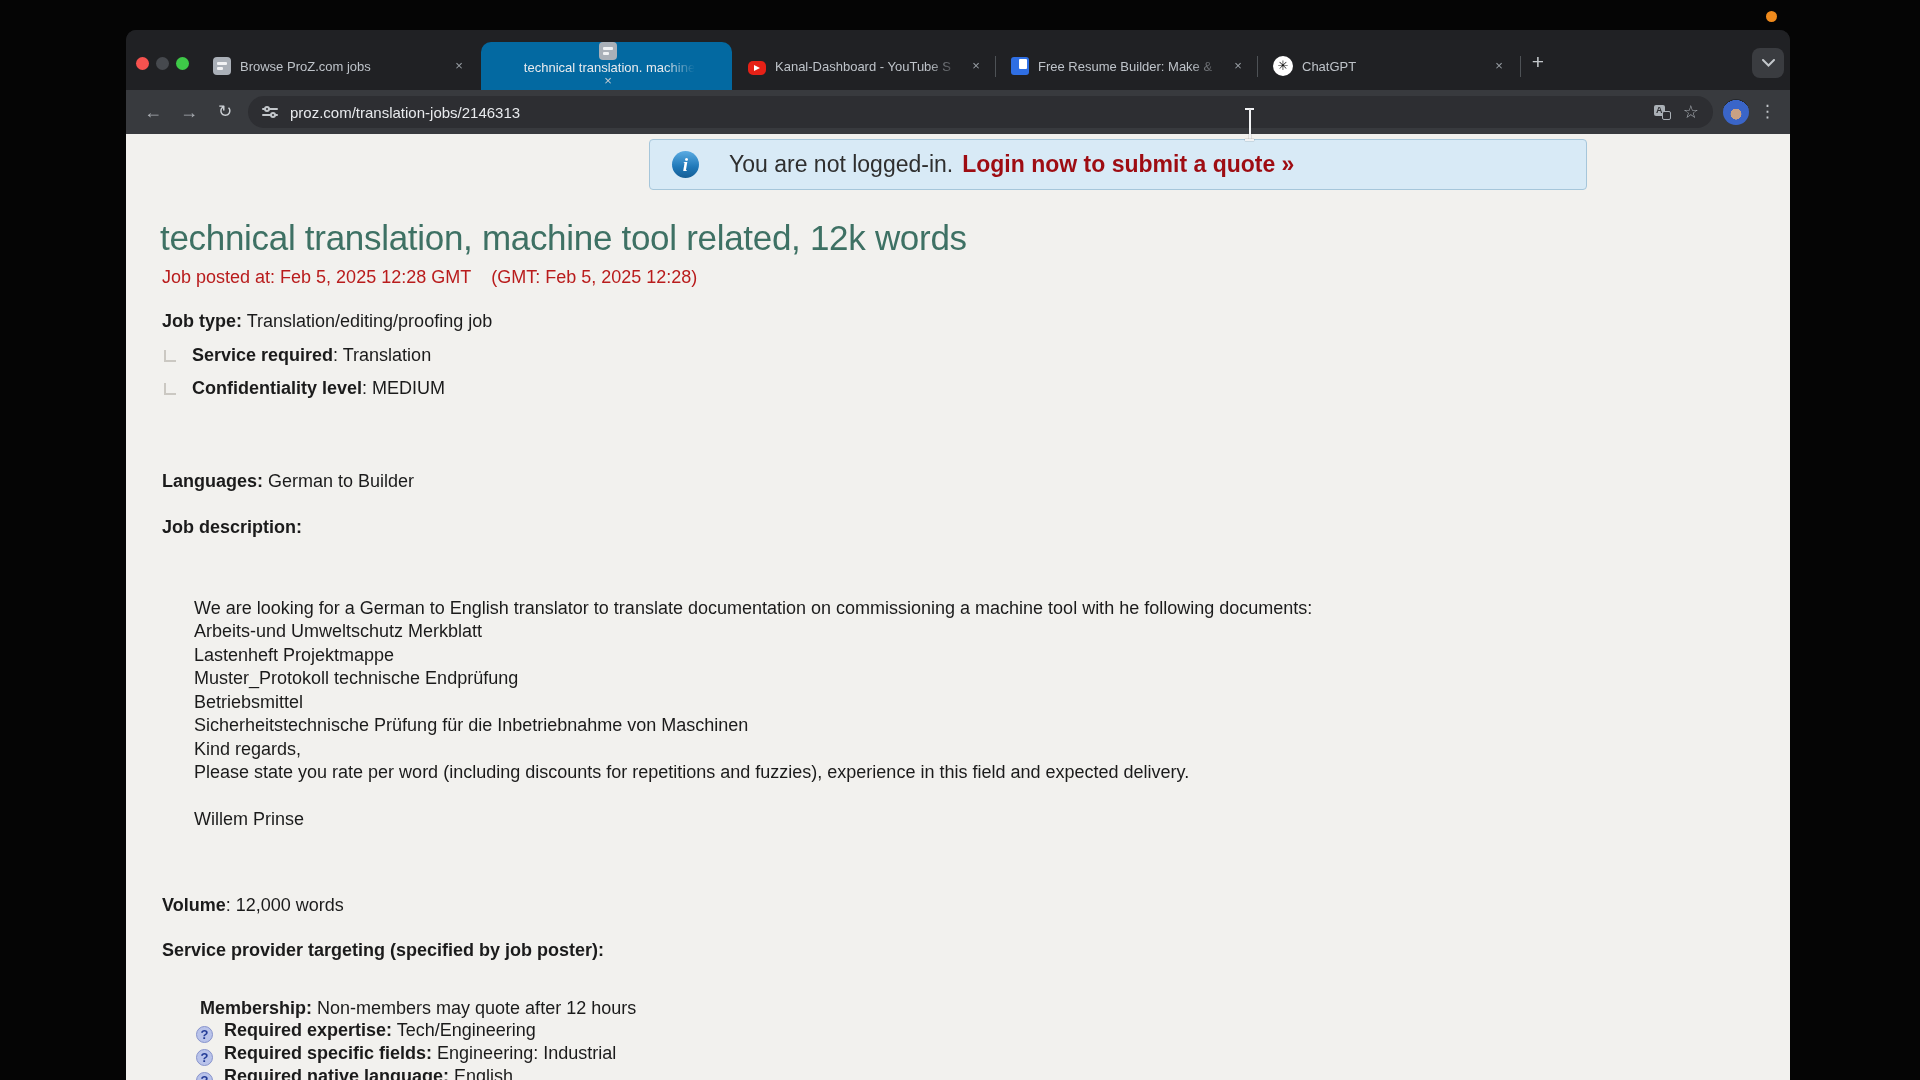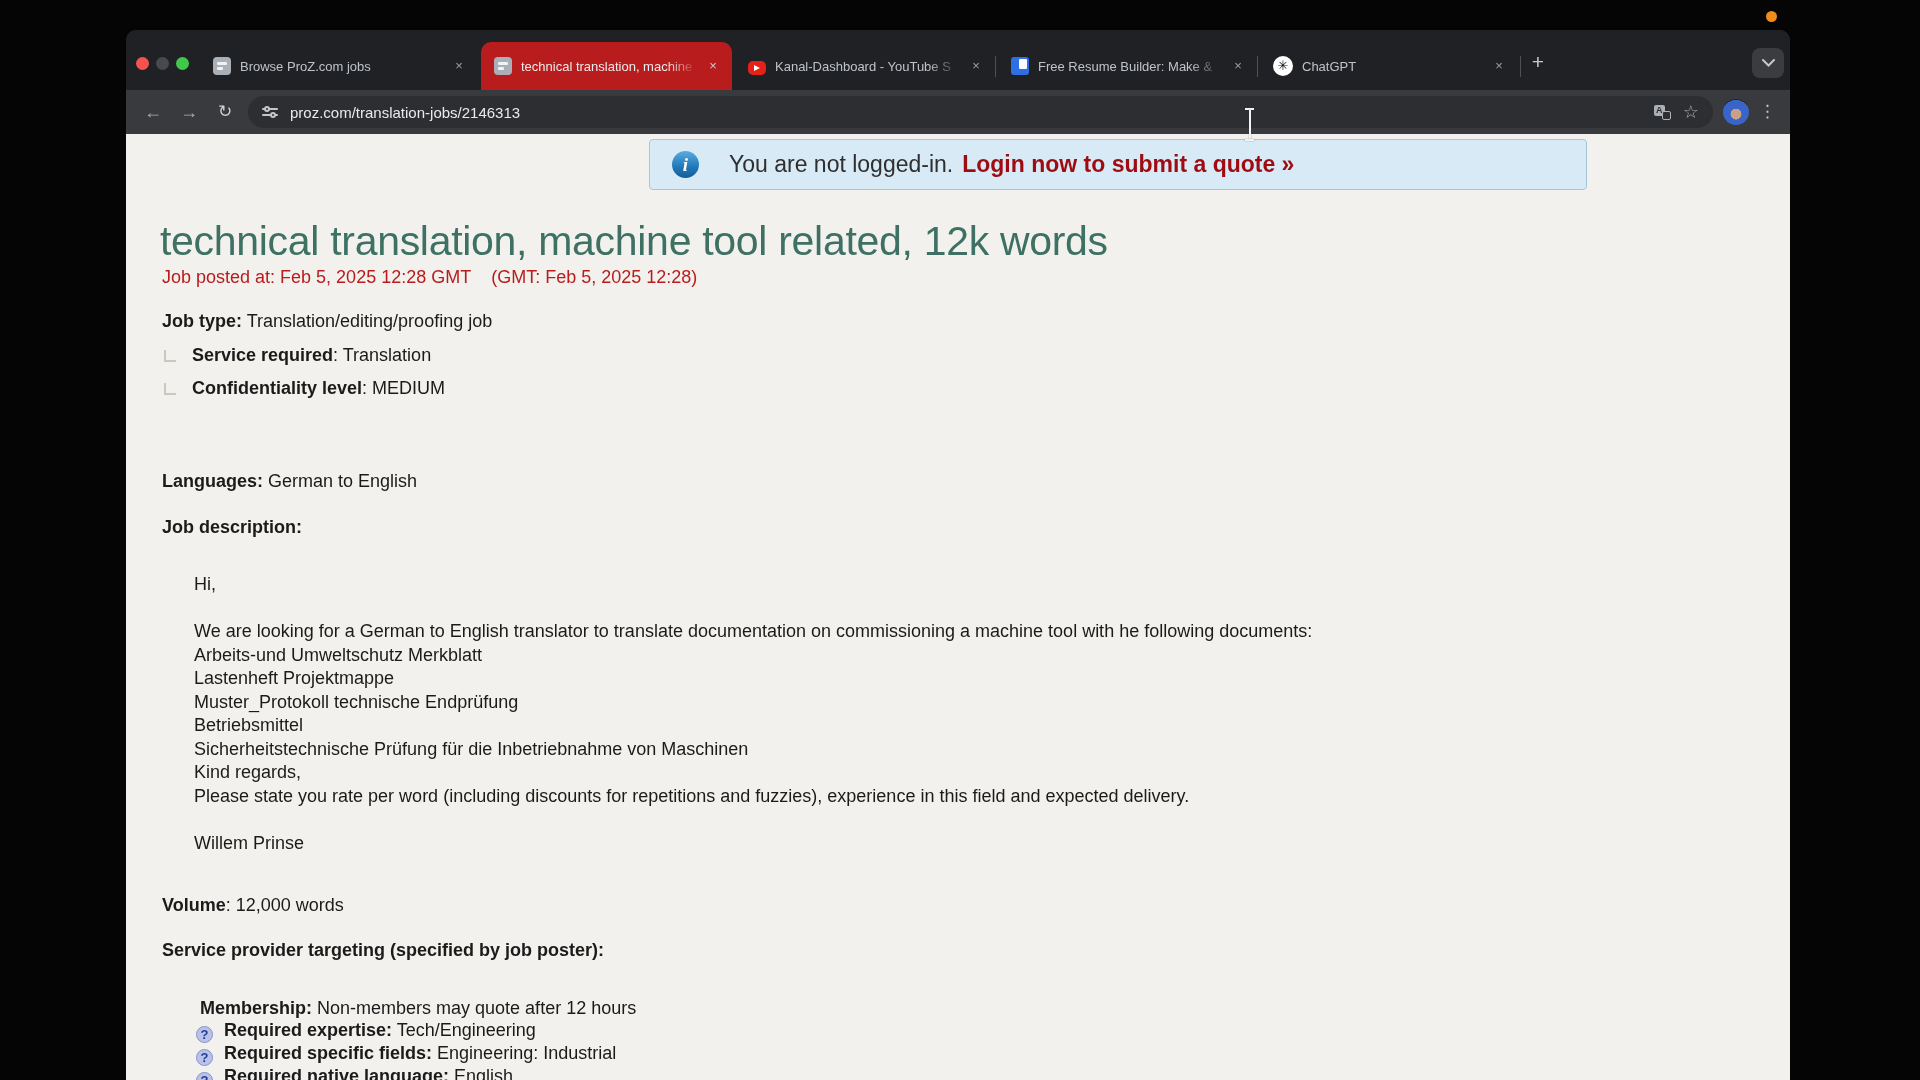--- a/index.html
+++ b/index.html
@@ -11,21 +11,21 @@
 
   
   .window { position:absolute; left:126px; top:30px; width:1664px; height:1050px;
             border-radius:10px 10px 0 0; overflow:hidden; background:#202124; }
 
   
   .tabstrip { position:absolute; left:0; top:0; width:100%; height:60px; background:#202124; }
   .light { position:absolute; top:27px; width:13px; height:13px; border-radius:50%; }
   .tab { position:absolute; top:12px; height:48px; display:flex; align-items:center;
          padding:0 10px 0 13px; color:#bec3c9; font-size:13px; }
-  .tab.active { background:#b91c1c; border-radius:10px 10px 0 0; color:#e9ebee; }
+  .tab.active { background:#0369a1; border-radius:10px 10px 0 0; color:#e9ebee;flex-direction:column; }
   .tab-label { flex:1; overflow:hidden; white-space:nowrap; margin:0 6px 0 9px;
                -webkit-mask-image:linear-gradient(90deg,#000 82%,transparent);
                mask-image:linear-gradient(90deg,#000 82%,transparent); }
   .tab-close { width:18px; height:18px; line-height:18px; text-align:center; border-radius:4px;
                color:#9aa0a6; font-size:13px; flex:0 0 auto; }
   .tab.active .tab-close { color:#c9cdd2; }
   .tab-sep { position:absolute; top:26px; width:1px; height:21px; background:#4e5256; }
   .fav { width:18px; height:18px; flex:0 0 auto; position:relative; }
   .fav-proz { background:#aab0b8; border-radius:4px; }
   .fav-proz:before { content:""; position:absolute; left:4px; top:5px; width:10px; height:3px; background:#f1f2f4; border-radius:1px; }
@@ -78,21 +78,21 @@
 
   .banner { left:523px; top:5px; width:938px; height:51px; background:#d8eaf6;
             border:1px solid #a6c6da; border-radius:4px; display:flex; align-items:center; padding-left:22px; }
   .info-badge { width:27px; height:27px; border-radius:50%; flex:0 0 auto;
                 background:linear-gradient(180deg,#5aabe2 0%,#1f78b8 60%,#155e95 100%);
                 color:#fff; text-align:center; line-height:27px;
                 font-family:"Liberation Serif", serif; font-style:italic; font-weight:bold; font-size:19px; }
   .banner-text { margin-left:30px; font-size:23px; color:#2f2f2f; }
   .banner-link { margin-left:9px; font-size:23px; font-weight:bold; color:#9e0c12; text-decoration:none; }
 
-  .page-title { left:34px; top:84px; font-size:41px; color:#3e7164; letter-spacing:-0.3px; }
+  .page-title { left:34px; top:84px; font-size:35px; color:#3e7164; letter-spacing:-0.3px; }
   .posted { left:36px; top:133px; font-size:18px; color:#b91c1c; }
   .posted .gmt { margin-left:20px; }
   b { font-weight:bold; }
   .line { height:23px; line-height:23px; white-space:nowrap; }
   .jobtype { left:36px; top:176px; }
   .indent-row-1 { left:38px; top:210px; }
   .indent-row-2 { left:38px; top:243px; }
   .lmark { display:inline-block; width:12px; height:12px; border-left:2px solid #cbc8c2;
            border-bottom:2px solid #cbc8c2; margin-right:11px; transform:translateY(1px); }
   .languages { left:36px; top:336px; }
@@ -213,29 +213,28 @@
         <span class="lmark"></span>
         <b>Service required</b><span>: Translation</span>
       </div>
 
       <div class="indent-row-2 line">
         <span class="lmark"></span>
         <b>Confidentiality level</b><span>: MEDIUM</span>
       </div>
 
       <div class="languages line">
-        <b>Languages:</b><span> German to English</span>
+        <b>Languages:</b><span> German to Builder</span>
       </div>
 
       <div class="jobdesc-label line">
         <b>Job description:</b>
       </div>
 
       <div class="desc">
-        <div>Hi,</div>
         <div></div>
         <div>We are looking for a German to English translator to translate documentation on commissioning a machine tool with he following documents:</div>
         <div>Arbeits-und Umweltschutz Merkblatt</div>
         <div>Lastenheft Projektmappe</div>
         <div>Muster_Protokoll technische Endprüfung</div>
         <div>Betriebsmittel</div>
         <div>Sicherheitstechnische Prüfung für die Inbetriebnahme von Maschinen</div>
         <div>Kind regards,</div>
         <div>Please state you rate per word (including discounts for repetitions and fuzzies), experience in this field and expected delivery.</div>
         <div></div>

